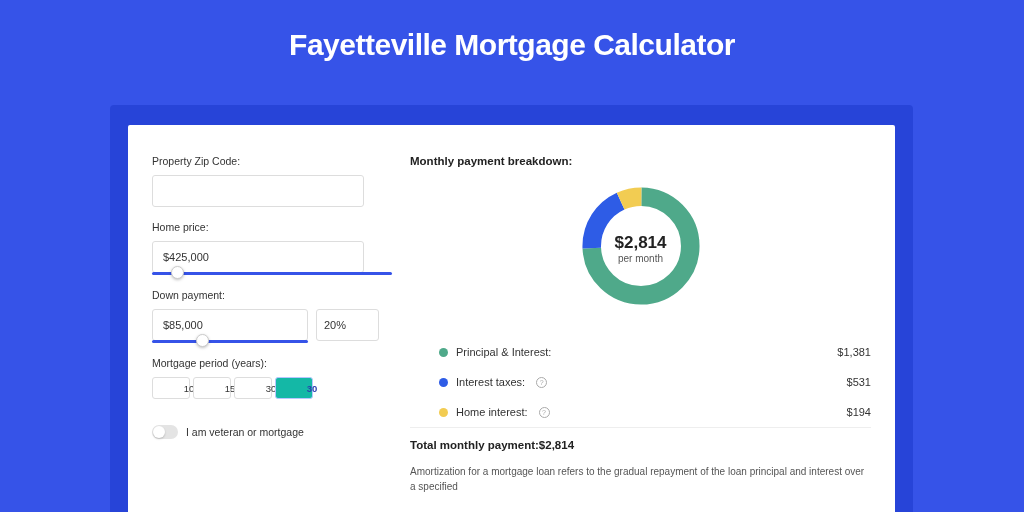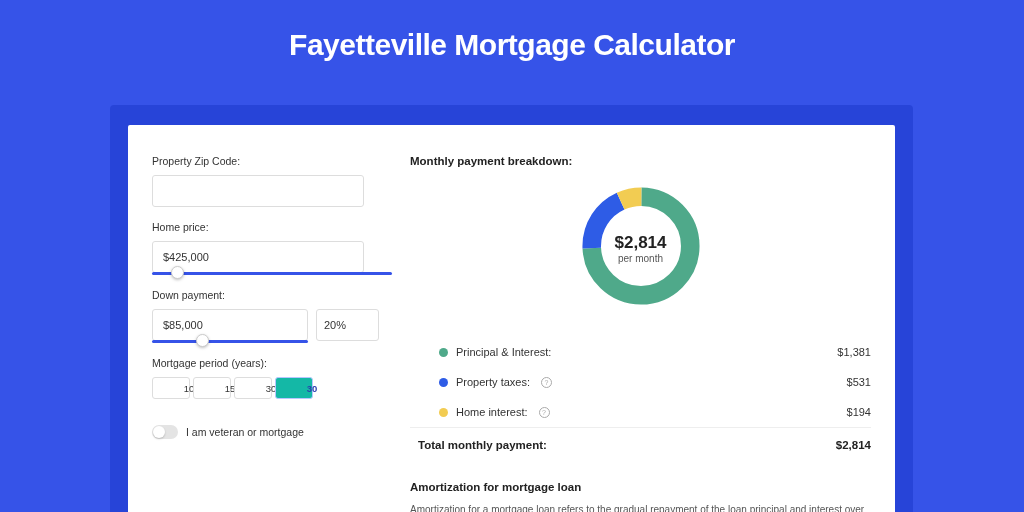--- a/index.html
+++ b/index.html
@@ -195,27 +195,25 @@
     align-items: center;
     justify-content: center;
     border: 1px solid #aaa;
     border-radius: 50%;
     color: #aaa;
     font-size: 7px;
     margin-left: 3px;
   }
   .total-row {
     display: flex;
-    justify-content: space-between;
     font-weight: 700;
     font-size: 11.5px;
     color: #222;
     padding: 10px 0 14px;
     border-top: 1px solid transparent;
-    margin-left: 8px;
   }
   .amort-title {
     font-size: 11.5px;
     font-weight: 700;
     color: #222;
     margin-top: 16px;
     margin-bottom: 10px;
   }
   .amort-text {
     font-size: 10px;
@@ -300,21 +298,21 @@
       <div class="legend-left">
         <span class="dot" style="background:#4FA98A"></span>
         <span>Principal &amp; Interest:</span>
       </div>
       <span>$1,381</span>
     </div>
 
     <div class="legend-row">
       <div class="legend-left">
         <span class="dot" style="background:#2E5CE6"></span>
-        <span>Property taxes:</span>
+        <span>Interest taxes:</span>
         <span class="info-icon">?</span>
       </div>
       <span>$531</span>
     </div>
 
     <div class="legend-row">
       <div class="legend-left">
         <span class="dot" style="background:#F2CC52"></span>
         <span>Home interest:</span>
         <span class="info-icon">?</span>
@@ -322,17 +320,16 @@
       <span>$194</span>
     </div>
 
     <div class="divider"></div>
 
     <div class="total-row">
       <span>Total monthly payment:</span>
       <span>$2,814</span>
     </div>
 
-    <div class="amort-title">Amortization for mortgage loan</div>
     <div class="amort-text">Amortization for a mortgage loan refers to the gradual repayment of the loan principal and interest over a specified</div>
   </div>
 
 </div>
 
 </body></html>

